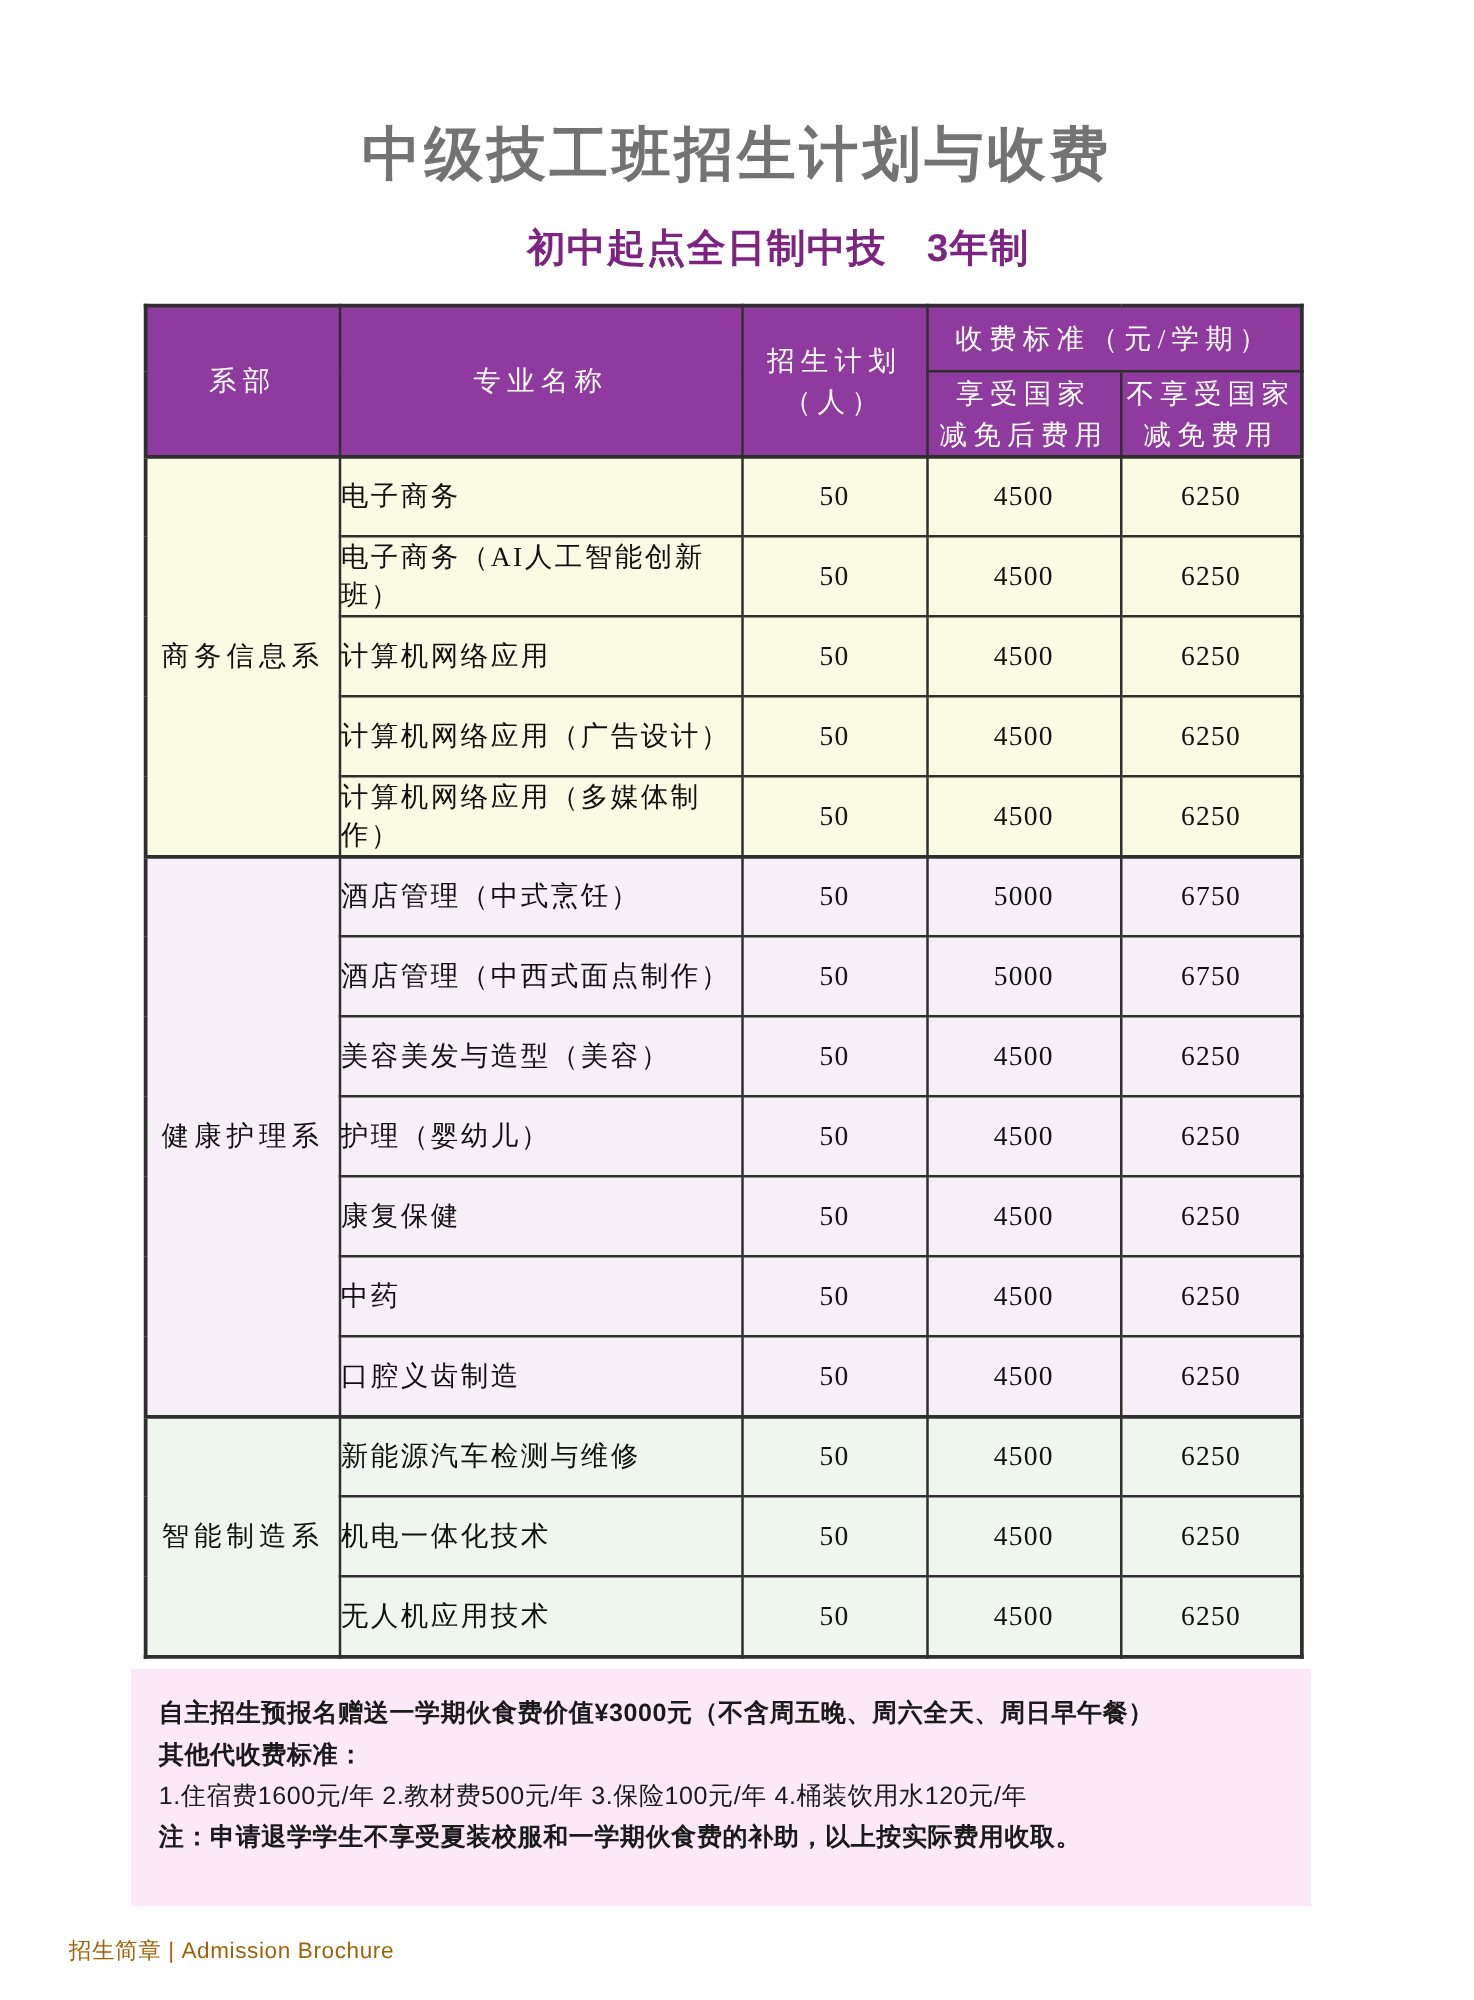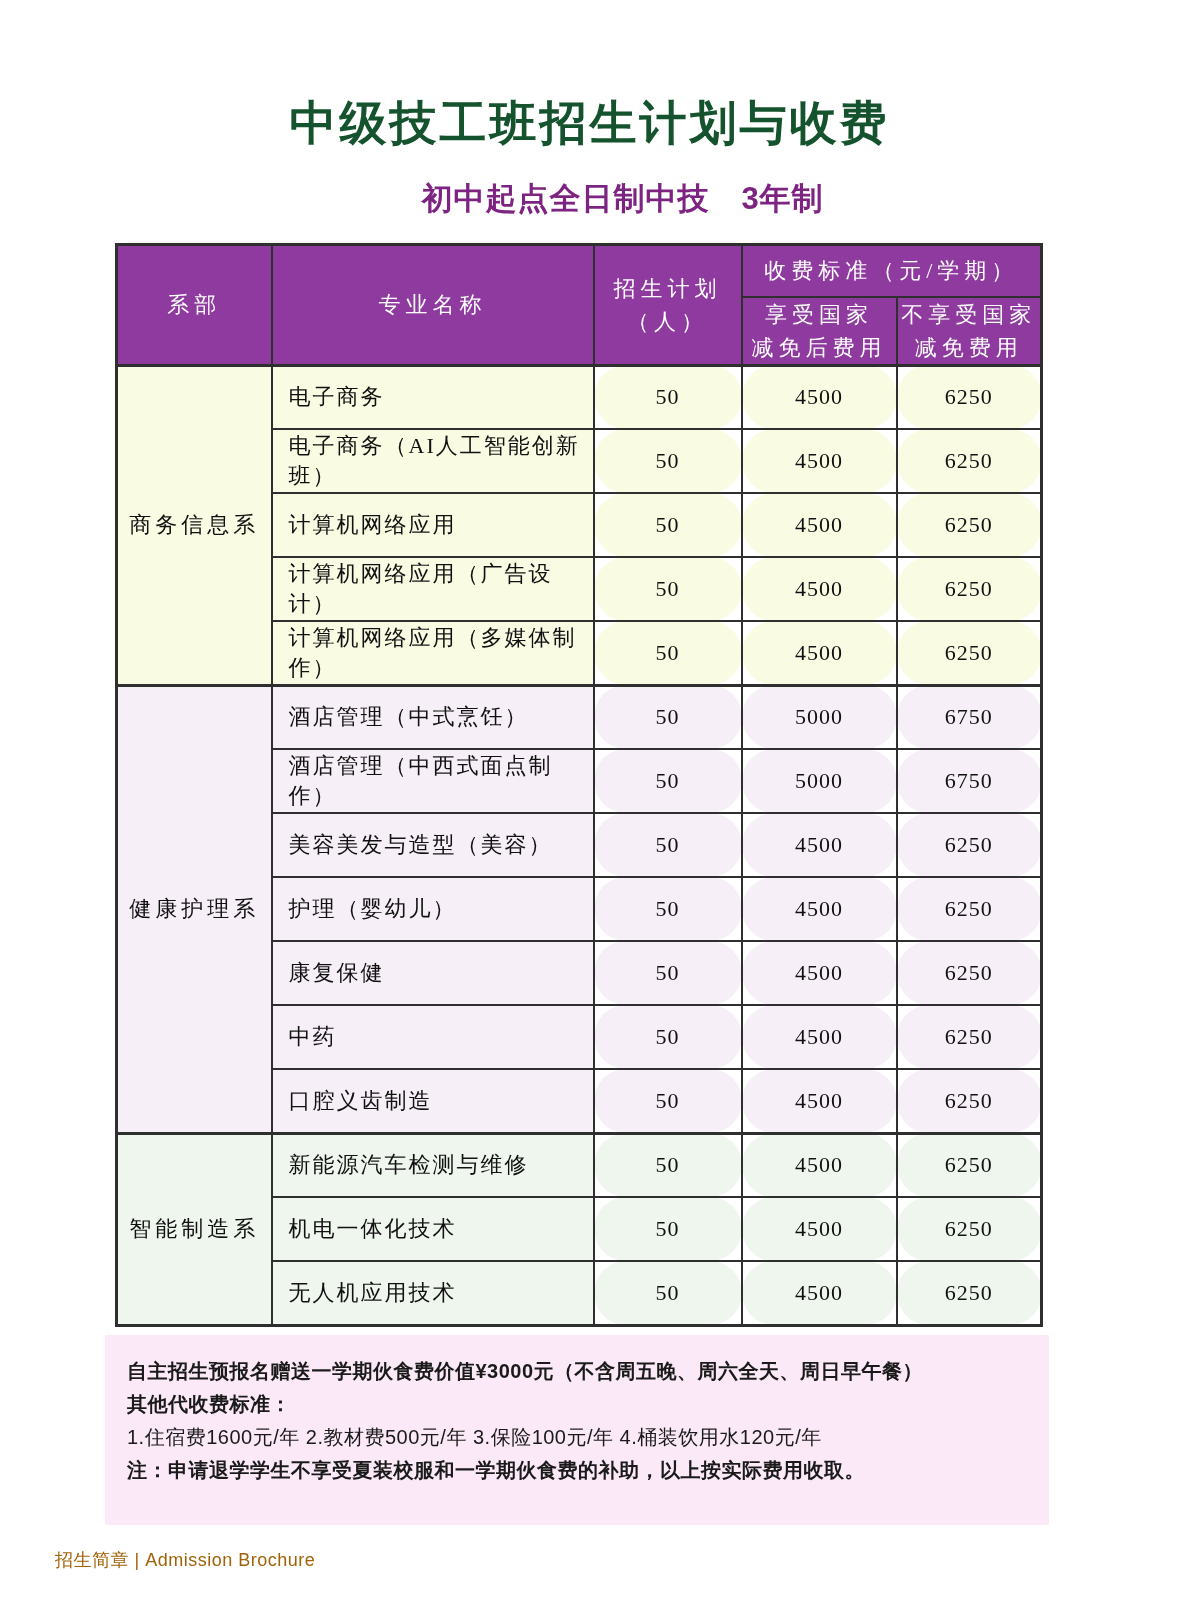--- a/index.html
+++ b/index.html
@@ -52,23 +52,23 @@
 
   .fee-table tbody { border-top: 3px solid #2f2f2f; }
   .fee-table tbody tr { height: 64px; }
   .fee-table td {
     font-size: 22px; color: #111111; vertical-align: middle;
   }
   .fee-table td.dept {
     text-align: center; letter-spacing: 4px;
   }
   .fee-table td.major {
-    text-align: left; padding-left: 16px; letter-spacing: 2px;
-  }
-  .fee-table td.num { text-align: center; letter-spacing: 1px; border-radius: 32px; }
+    text-align: left; letter-spacing: 2px;
+  }
+  .fee-table td.num { text-align: center; letter-spacing: 1px; }
 
   
   .notes-box {
     position: absolute; left: 105px; top: 1335px;
     width: 944px; height: 190px;
     padding: 20px 0 2px 22px;
   }
   .note-line {
     font-size: 20px; line-height: 33px; color: #1a1a1a;
     white-space: pre-wrap; letter-spacing: 0.5px;
@@ -78,21 +78,21 @@
 
   
   .page-footer {
     position: absolute; left: 55px; top: 1548px;
     font-size: 18px; letter-spacing: 0.5px;
   }
 </style>
 </head>
 <body>
 
-<div class="page-title" style="color: #14532d;">中级技工班招生计划与收费</div>
+<div class="page-title" style="color: #737373;">中级技工班招生计划与收费</div>
 
 <div class="page-subtitle" style="color: rgb(125, 35, 130);">初中起点全日制中技　3年制</div>
 
 <table class="fee-table">
   <colgroup>
     <col class="c-dept">
       <col class="c-major">
       <col class="c-plan">
       <col class="c-red">
       <col class="c-full">

